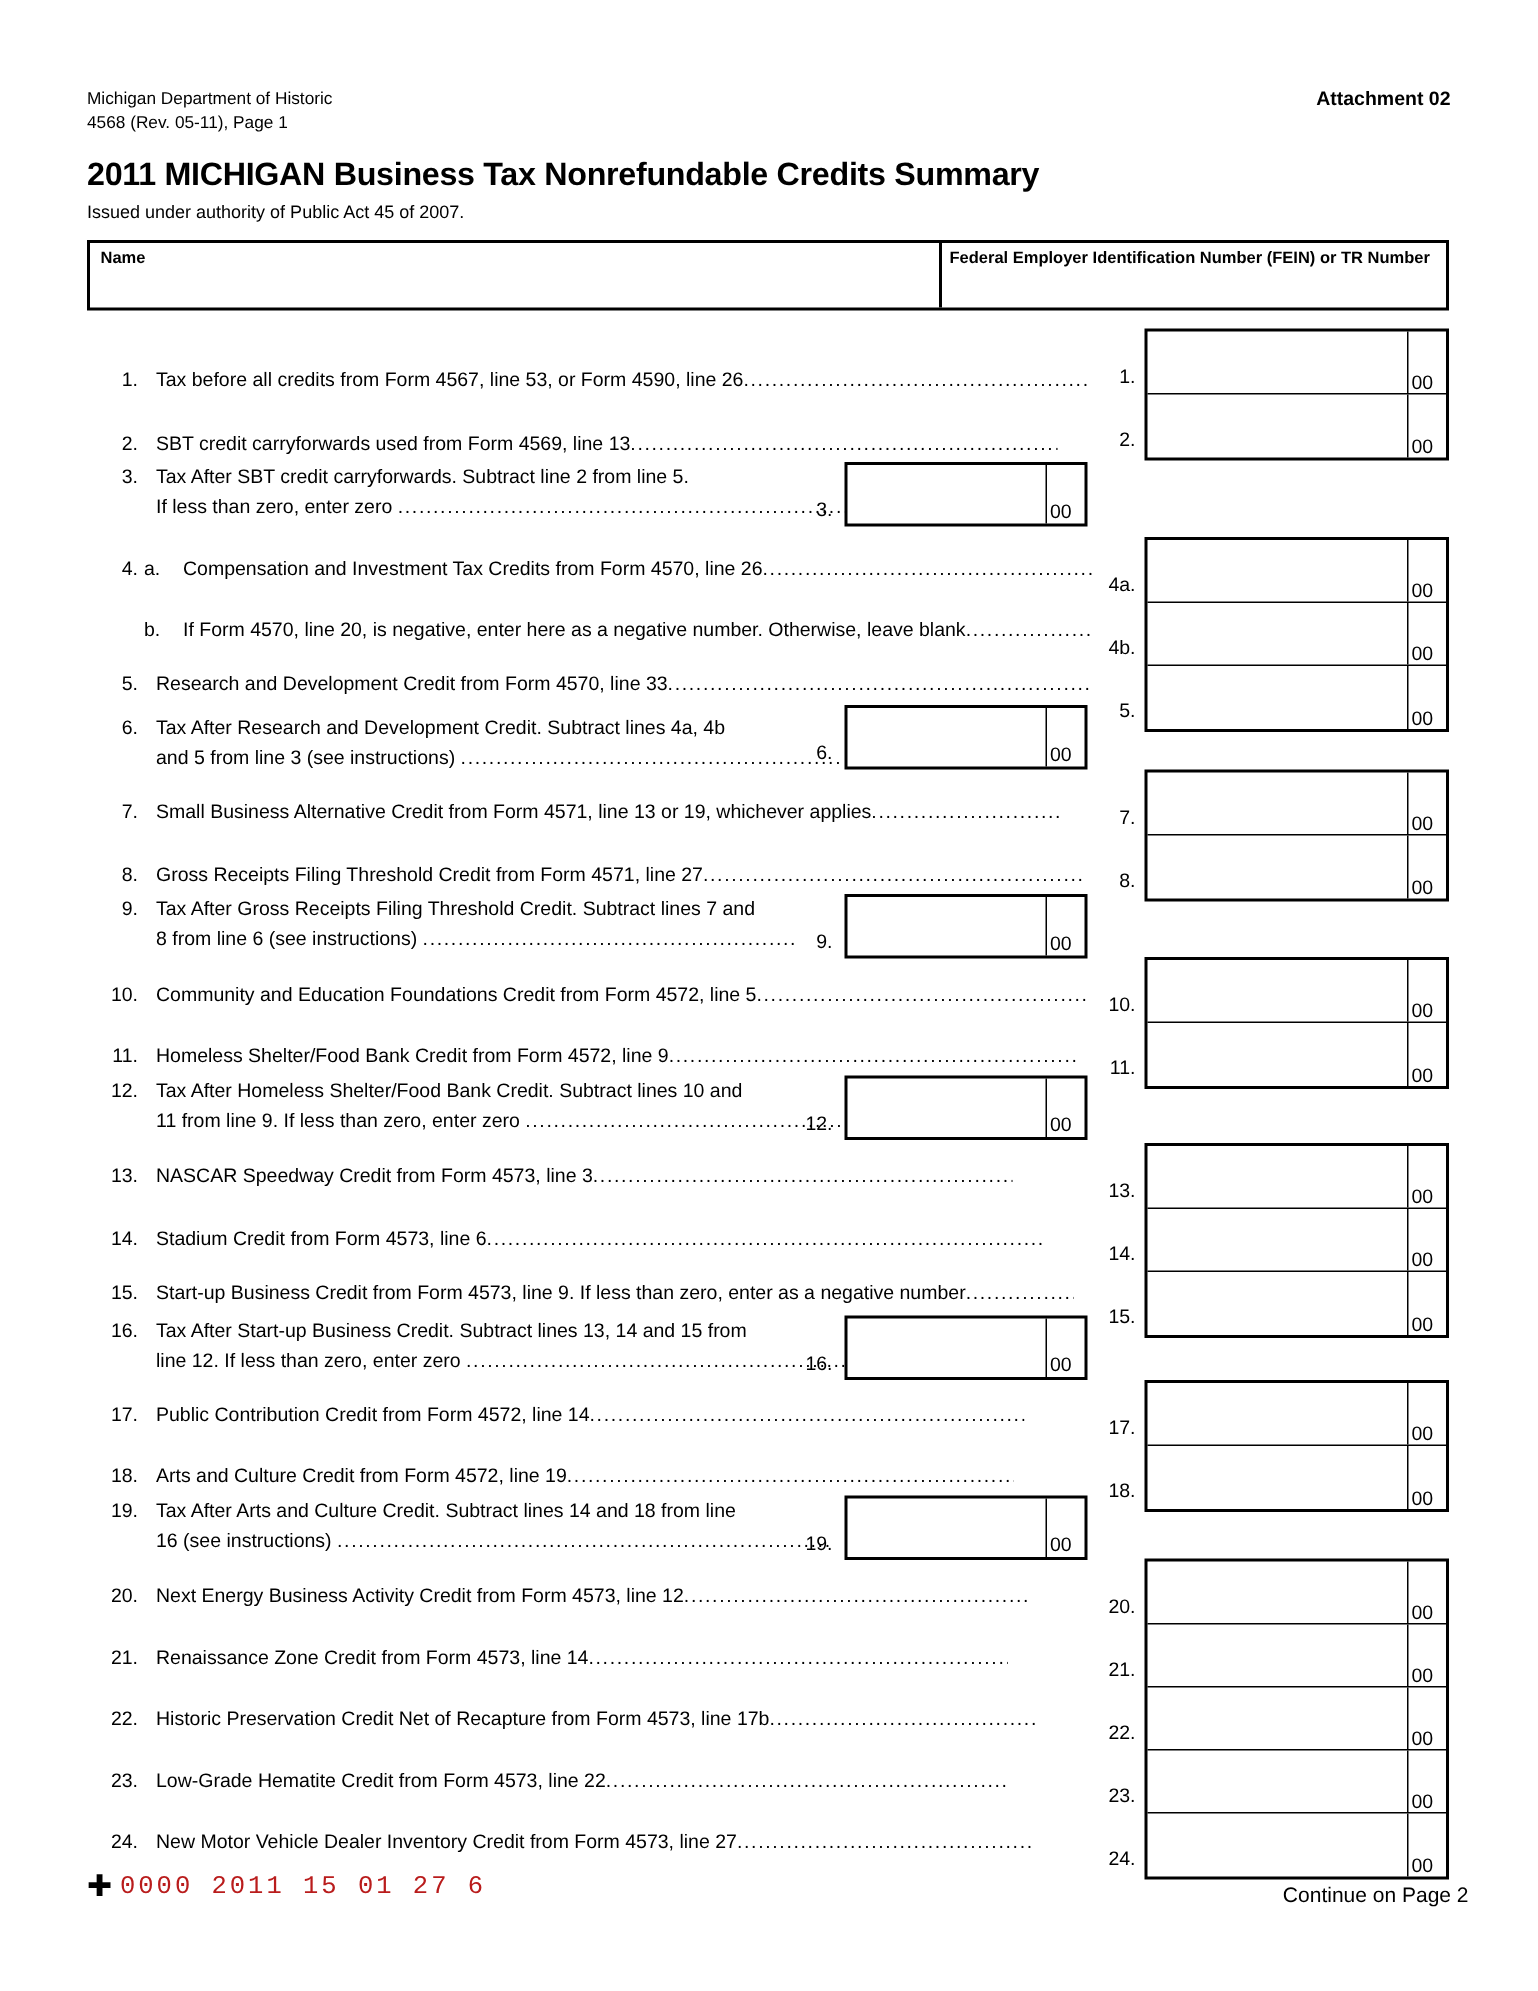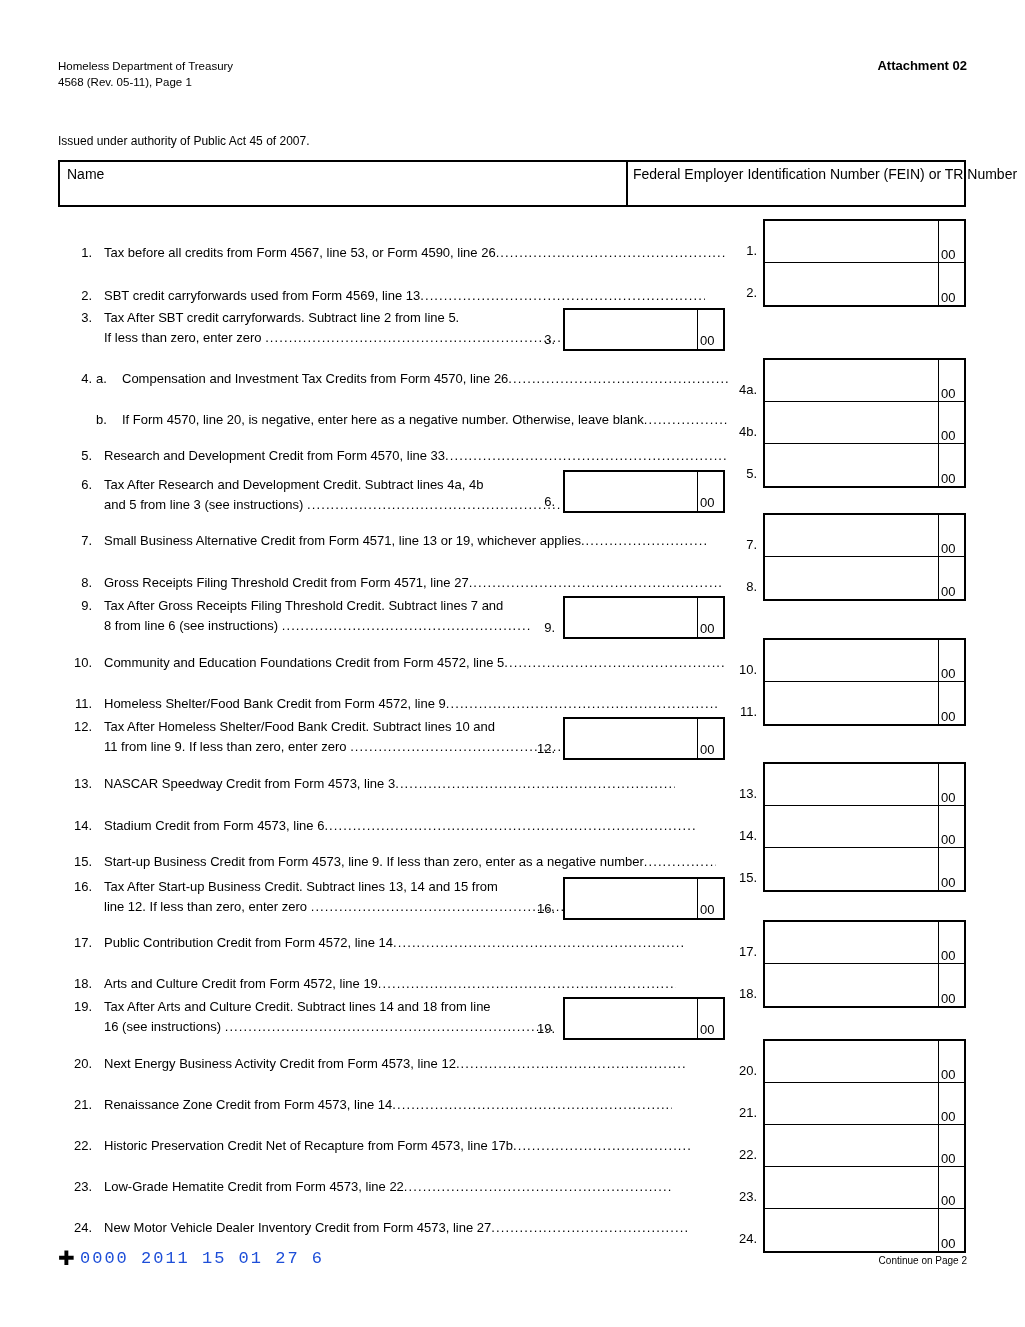--- a/index.html
+++ b/index.html
@@ -21,21 +21,21 @@
   .dept{position:absolute;left:58px;top:60px;font-size:11.5px;white-space:nowrap;}
   .revline{position:absolute;left:58px;top:76px;font-size:11.5px;white-space:nowrap;}
   .attachment{position:absolute;right:58px;top:58px;font-size:13px;font-weight:bold;white-space:nowrap;}
   .maintitle{position:absolute;left:58px;top:104px;font-size:21.5px;font-weight:bold;white-space:nowrap;letter-spacing:-0.2px;}
   .issued{position:absolute;left:58px;top:134px;font-size:12px;white-space:nowrap;}
 
   
   .namebox{position:absolute;left:58px;top:160px;width:908px;height:47px;
            border:2px solid #000;box-sizing:border-box;}
   .namebox .divider{position:absolute;left:566px;top:0;width:2px;height:100%;background:#000;}
-  .namebox .lbl{position:absolute;top:4px;font-size:14px;white-space:nowrap;}
+  .namebox .lbl{position:absolute;top:4px;font-size:11px;white-space:nowrap;font-weight:bold;}
   .namebox .lbl.a{left:7px;}
   .namebox .lbl.b{left:573px;}
   .num{position:absolute;width:34px;text-align:right;font-size:13px;}
   .txt{position:absolute;left:46px;font-size:13px;white-space:nowrap;}
   .txt2{position:absolute;left:46px;font-size:13px;white-space:nowrap;}
   .sub{position:absolute;left:46px;font-size:13px;white-space:nowrap;}
 
   .leader{display:inline-block;overflow:hidden;white-space:nowrap;vertical-align:bottom;
           letter-spacing:1.1px;}
 
@@ -53,31 +53,32 @@
   .grp .cell:last-child{border-bottom:none;}
   .grp .cents{position:absolute;right:0;top:0;bottom:0;width:26px;
               border-left:1.5px solid #000;box-sizing:border-box;}
   .grp .cents span{position:absolute;bottom:0px;left:2px;font-size:13px;}
   .rnum{position:absolute;font-size:13px;width:32px;text-align:right;}
 
   
   .plus{position:absolute;left:58px;top:1248px;font-size:20px;font-weight:bold;line-height:1;}
   .barcode{position:absolute;left:80px;top:1249px;font-size:17px;
            font-family:"Liberation Mono","DejaVu Sans Mono",monospace;
-           letter-spacing:2px;color:#1d4ed8;white-space:nowrap;text-align:right;}
-  .continue{position:absolute;right:58px;top:1255px;font-size:10px;white-space:nowrap;}
+           letter-spacing:2px;color:#b91c1c;white-space:nowrap;text-align:right;}
+  .continue{position:absolute;right:46px;top:1255px;font-size:14px;white-space:nowrap;}
 </style>
 </head>
 <body>
 
 <div class="page">
 
-  <div class="dept">Homeless Department of Treasury</div>
+  <div class="dept">Michigan Department of Historic</div>
   <div class="revline">4568 (Rev. 05-11), Page 1</div>
   <div class="attachment">Attachment 02</div>
+  <div class="maintitle">2011 MICHIGAN Business Tax Nonrefundable Credits Summary</div>
   <div class="issued">Issued under authority of Public Act 45 of 2007.</div>
 
 
   <div class="namebox">
     <div class="divider"></div>
     <div class="lbl a">Name</div>
     <div class="lbl b">Federal Employer Identification Number (FEIN) or TR Number</div>
   </div>
 
   <div id="body-layer">

